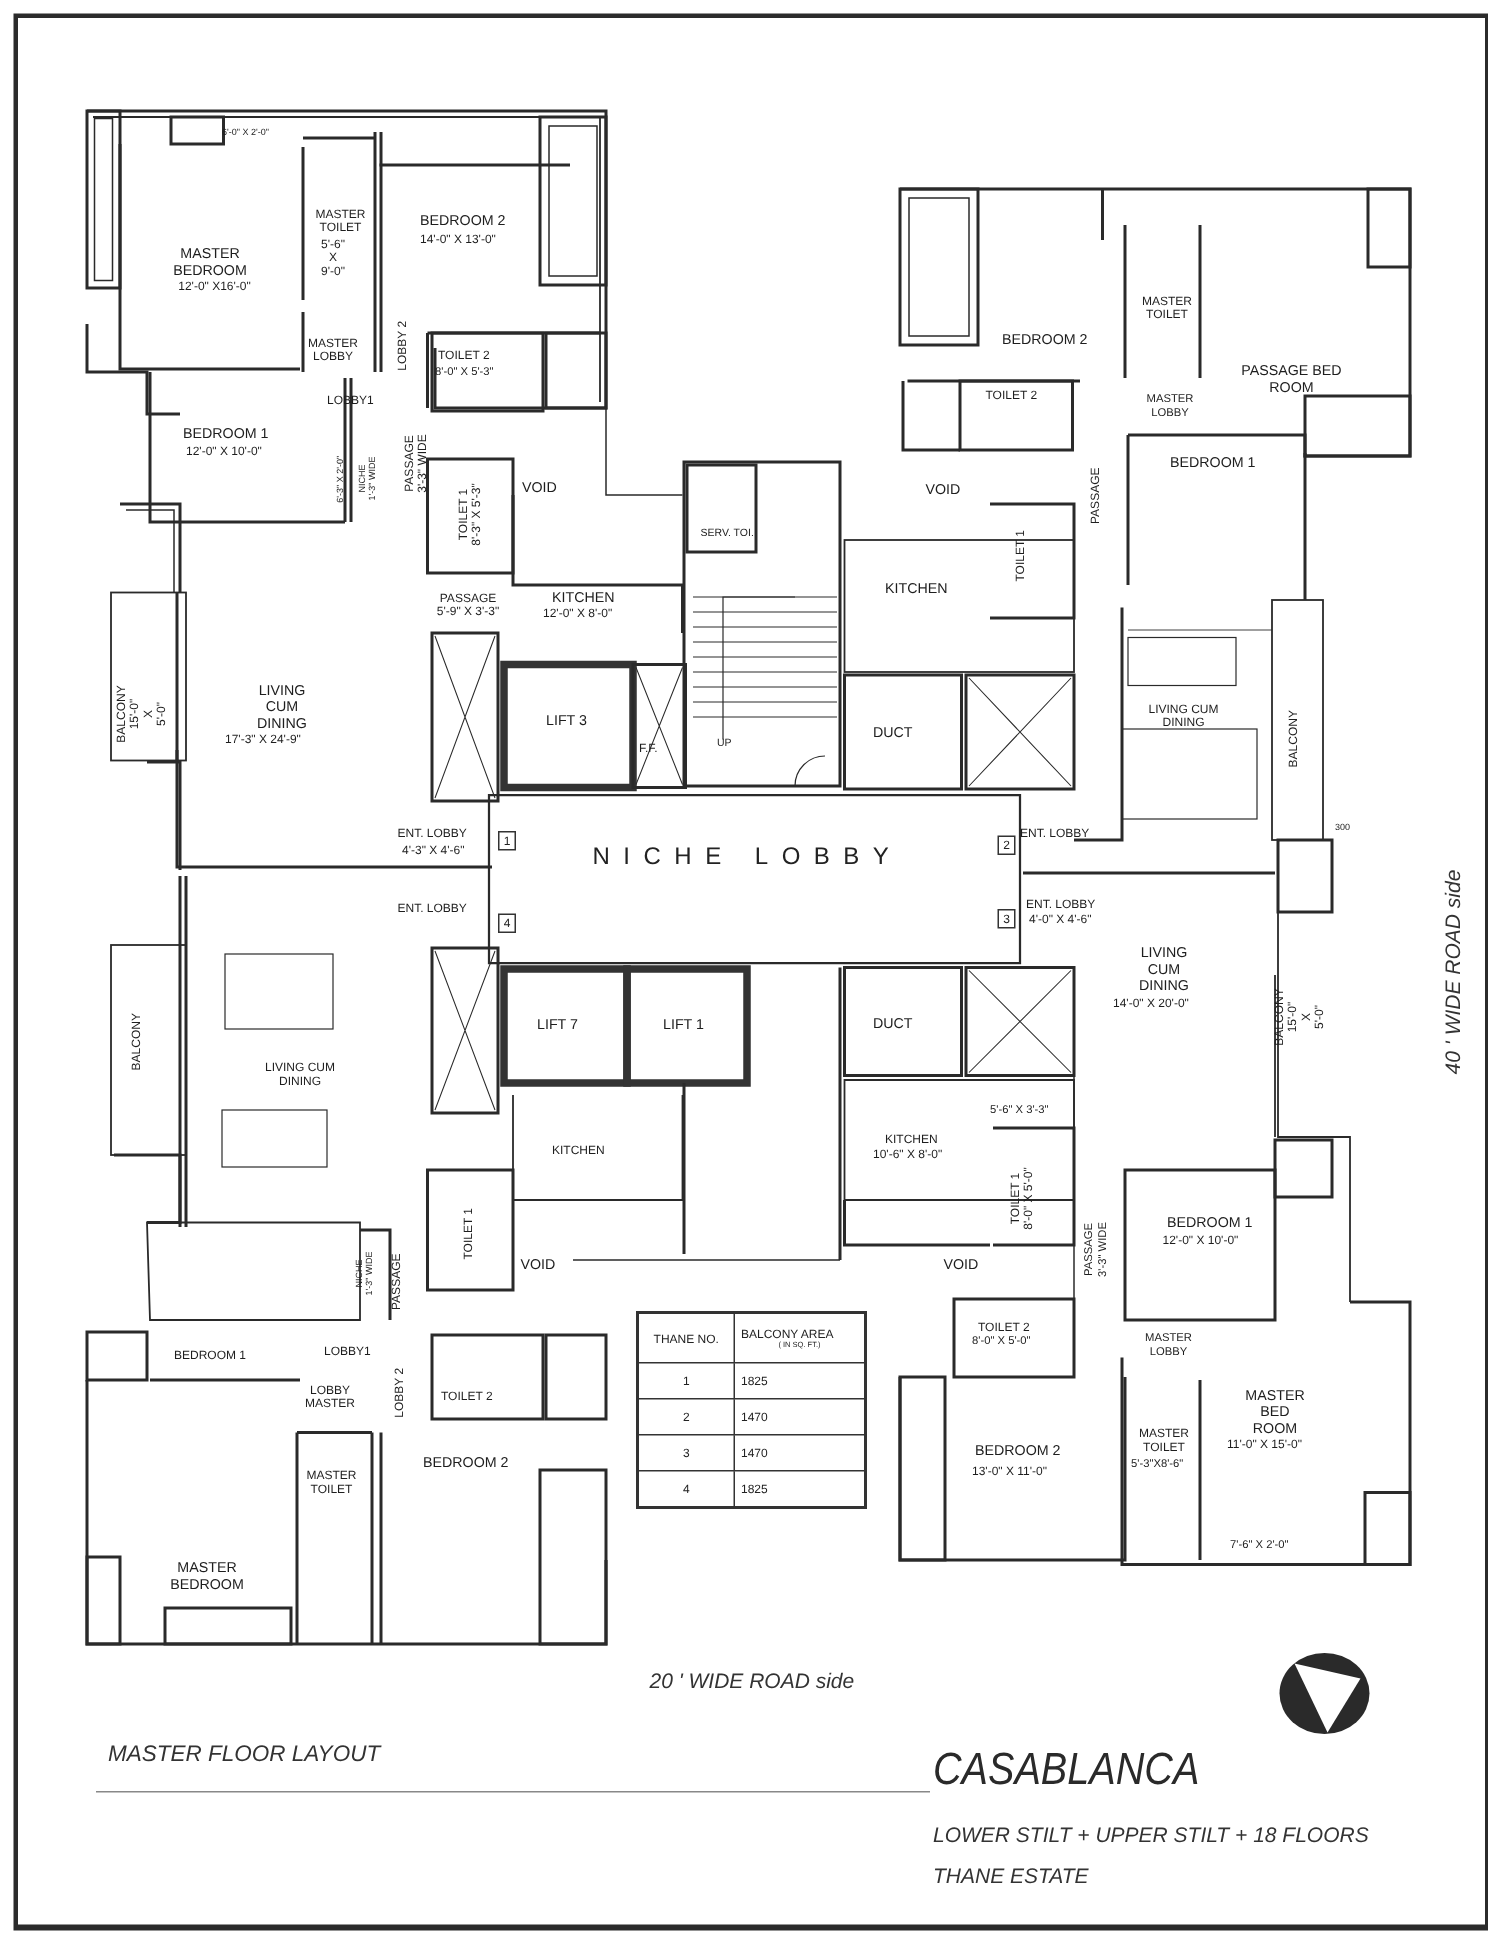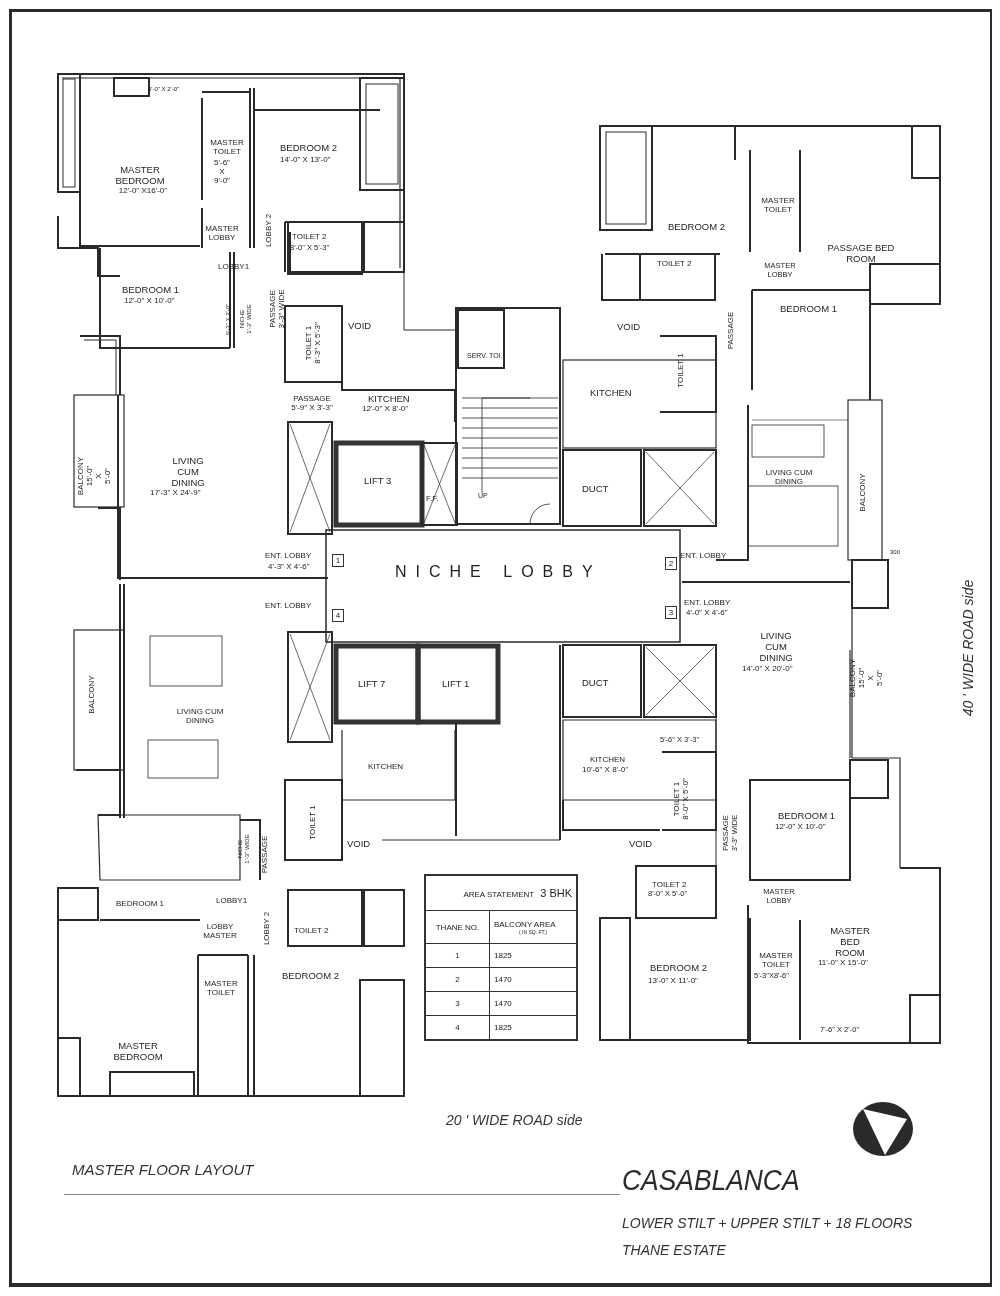--- a/index.html
+++ b/index.html
@@ -270,23 +270,20 @@
 <div class="lbl sm vert" style="left:246px;top:924px;width:40px;">LOBBY 2</div>
 <div class="lbl sm" style="left:294px;top:926px;">TOILET 2</div>
 <div class="lbl sm" style="left:198px;top:979px;width:46px;white-space:pre-line;">MASTER
 TOILET</div>
 <div class="lbl" style="left:108px;top:1040px;width:60px;white-space:pre-line;">MASTER
 BEDROOM</div>
 <div class="lbl" style="left:282px;top:970px;">BEDROOM 2</div>
 
 <table class="area-table">
   <tbody>
-      <tr>
-        <td class="hdr" colspan="2"><span>AREA STATEMENT</span><span class="bhk">3 BHK</span></td>
-      </tr>
   <tr>
     <th style="text-align:center;">THANE NO.</th>
     <th><span>BALCONY AREA</span><span class="unit">( IN SQ. FT.)</span></th>
   </tr>
   <tr>
         <td class="no">1</td>
         <td>1825</td>
       </tr>
   <tr>
         <td class="no">2</td>
@@ -296,21 +293,21 @@
         <td class="no">3</td>
         <td>1470</td>
       </tr>
   <tr>
         <td class="no">4</td>
         <td>1825</td>
       </tr>
 </tbody>
   </table>
 
-<div class="road" style="left:446px;top:1112px;">20 ' WIDE ROAD  side</div>
+<div class="road" style="left:433px;top:1112px;">20 ' WIDE ROAD  side</div>
 <div class="road" style="left:893px;top:640px;transform:rotate(-90deg);transform-origin:center;width:150px;text-align:center;">40 ' WIDE ROAD  side</div>
 
 <svg class="compass" viewBox="0 0 64 56">
   <ellipse cx="32" cy="28" rx="30" ry="27" fill="#2a2a2a"></ellipse>
   <polygon points="12,8 56,18 34,54" fill="#fff"></polygon>
 </svg>
 
 <div class="footer-left">MASTER FLOOR LAYOUT</div>
 <div class="footer-line"></div>
 <div class="title">CASABLANCA</div>

